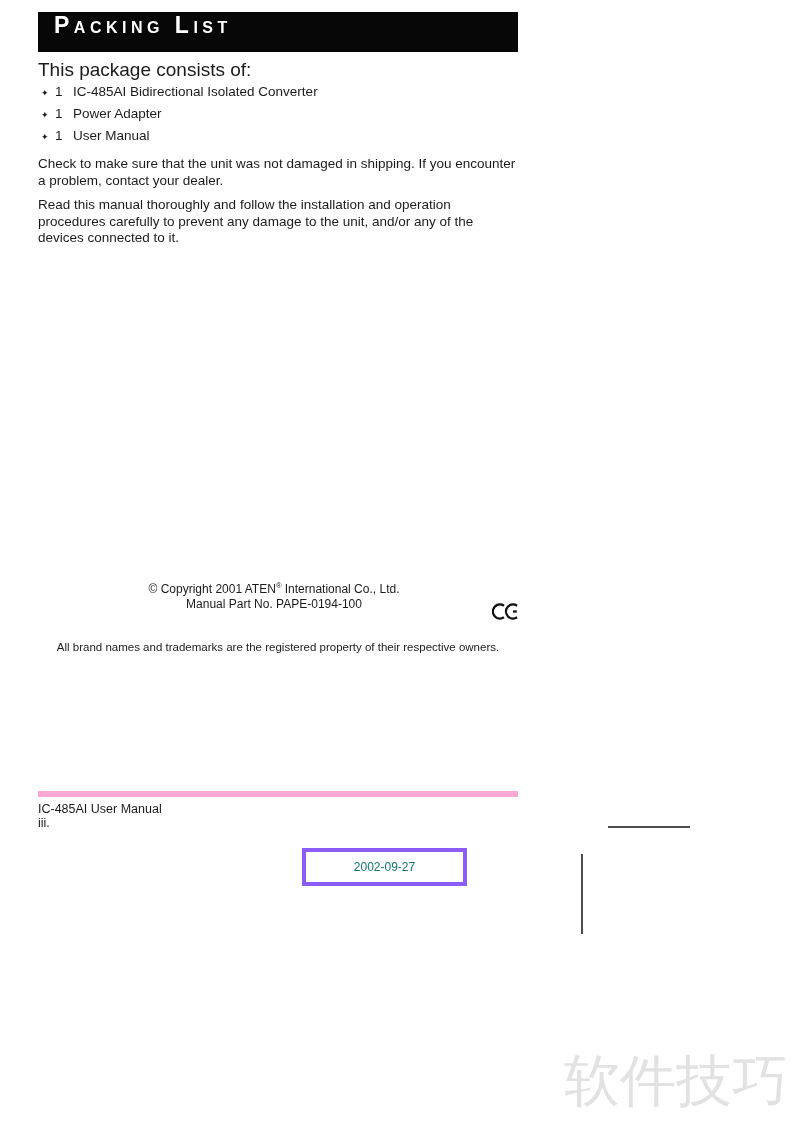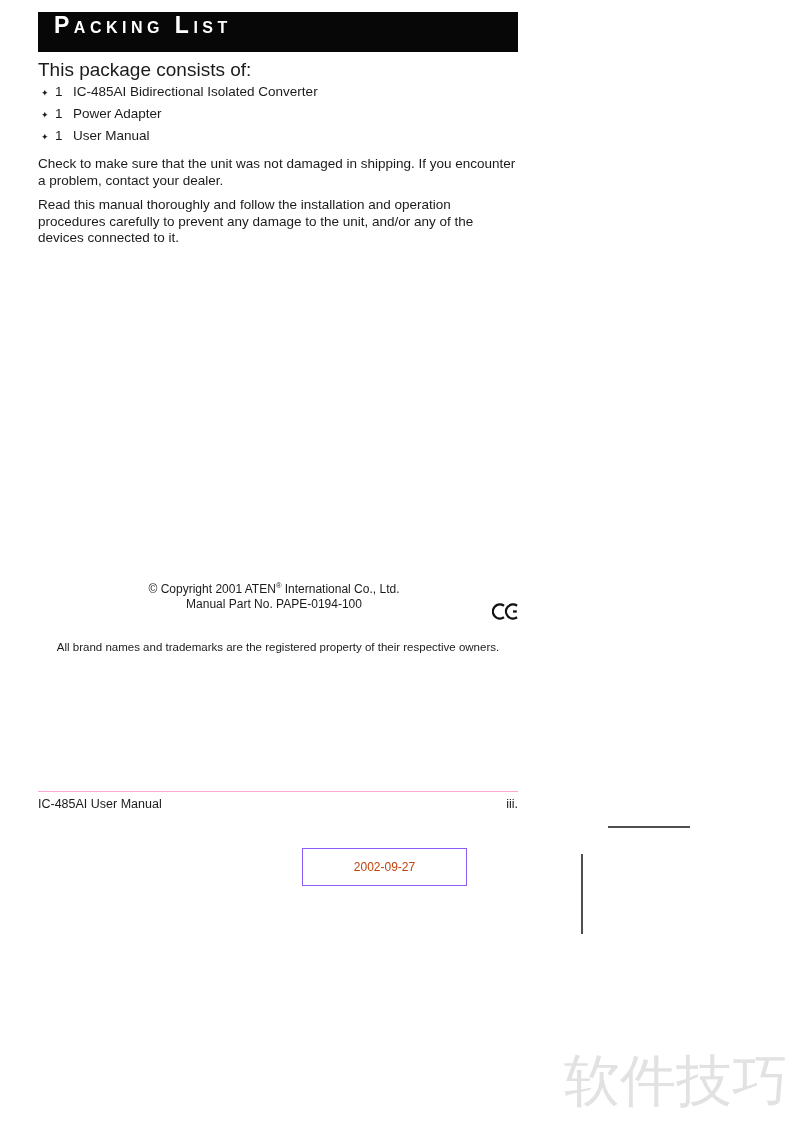--- a/index.html
+++ b/index.html
@@ -24,25 +24,25 @@
   .p1 { margin-top:11px; }
   .p2 { margin-top:8px; }
 
   .colophon { position:absolute; left:34px; top:582px; width:480px; text-align:center; font-size:12px; line-height:14.5px; }
   .colophon sup { font-size:7.5px; vertical-align:super; line-height:0; }
 
   .ce-mark { position:absolute; left:492px; top:599px; }
 
   .brand-note { position:absolute; left:38px; top:641px; width:480px; text-align:center; font-size:11.5px; white-space:nowrap; }
 
-  .footer { position:absolute; left:38px; top:791px; width:480px; border-top:1px solid #f9a8d4; padding-top:5px; display:flex; justify-content:space-between; font-size:12.5px; }
+  .footer { position:absolute; left:38px; top:791px; width:480px; border-top:6px solid #f9a8d4; padding-top:5px; display:flex; justify-content:space-between; font-size:12.5px;flex-direction:column; }
 
   
   .annot-underline { position:absolute; left:608px; top:826px; width:82px; height:2px; background:#4e4e4e; }
-  .date-stamp { position:absolute; left:302px; top:848px; width:165px; height:38px; border:1px solid #8b5cf6; display:flex; align-items:center; justify-content:center; font-size:12px; color:#c2410c; background:#fff; }
+  .date-stamp { position:absolute; left:302px; top:848px; width:165px; height:38px; border:4px solid #8b5cf6; display:flex; align-items:center; justify-content:center; font-size:12px; color:#0f766e; background:#fff; }
   .annot-vline { position:absolute; left:581px; top:854px; width:2px; height:80px; background:#4e4e4e; }
   .watermark { position:absolute; left:564px; top:1040px; font-size:56px; line-height:1; color:#e2e2e2; white-space:nowrap;margin-top:13px; }
 </style>
 </head>
 <body>
 
 <div class="page">
 
   <div class="doc">
 

